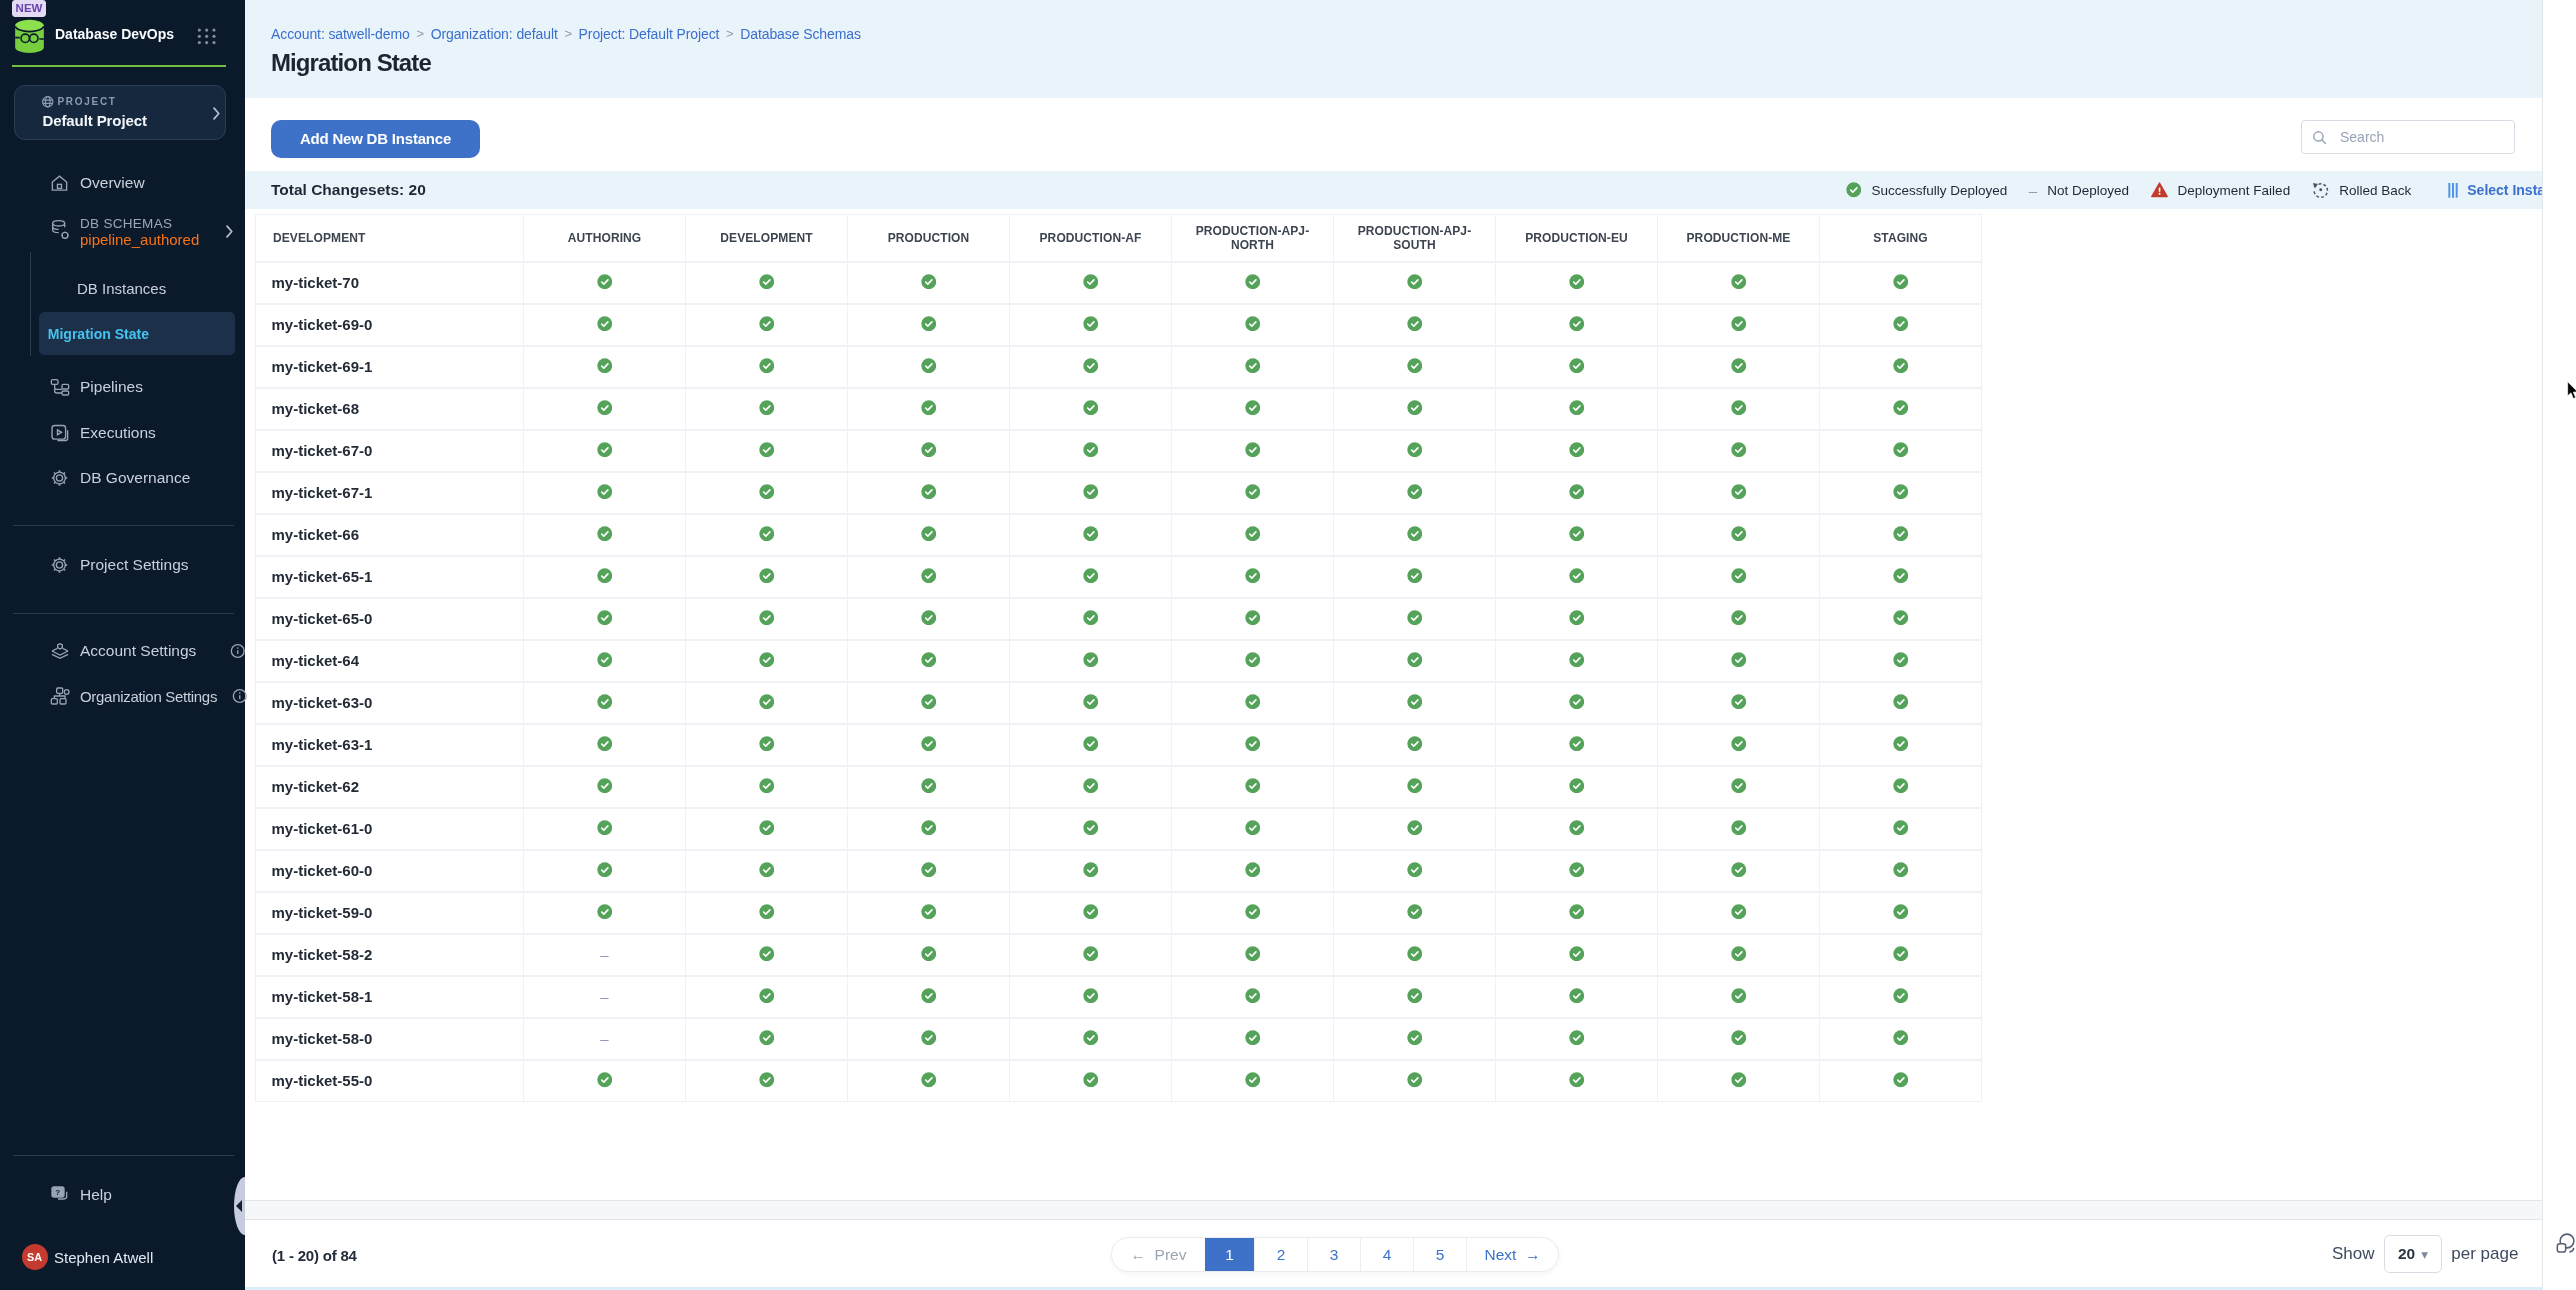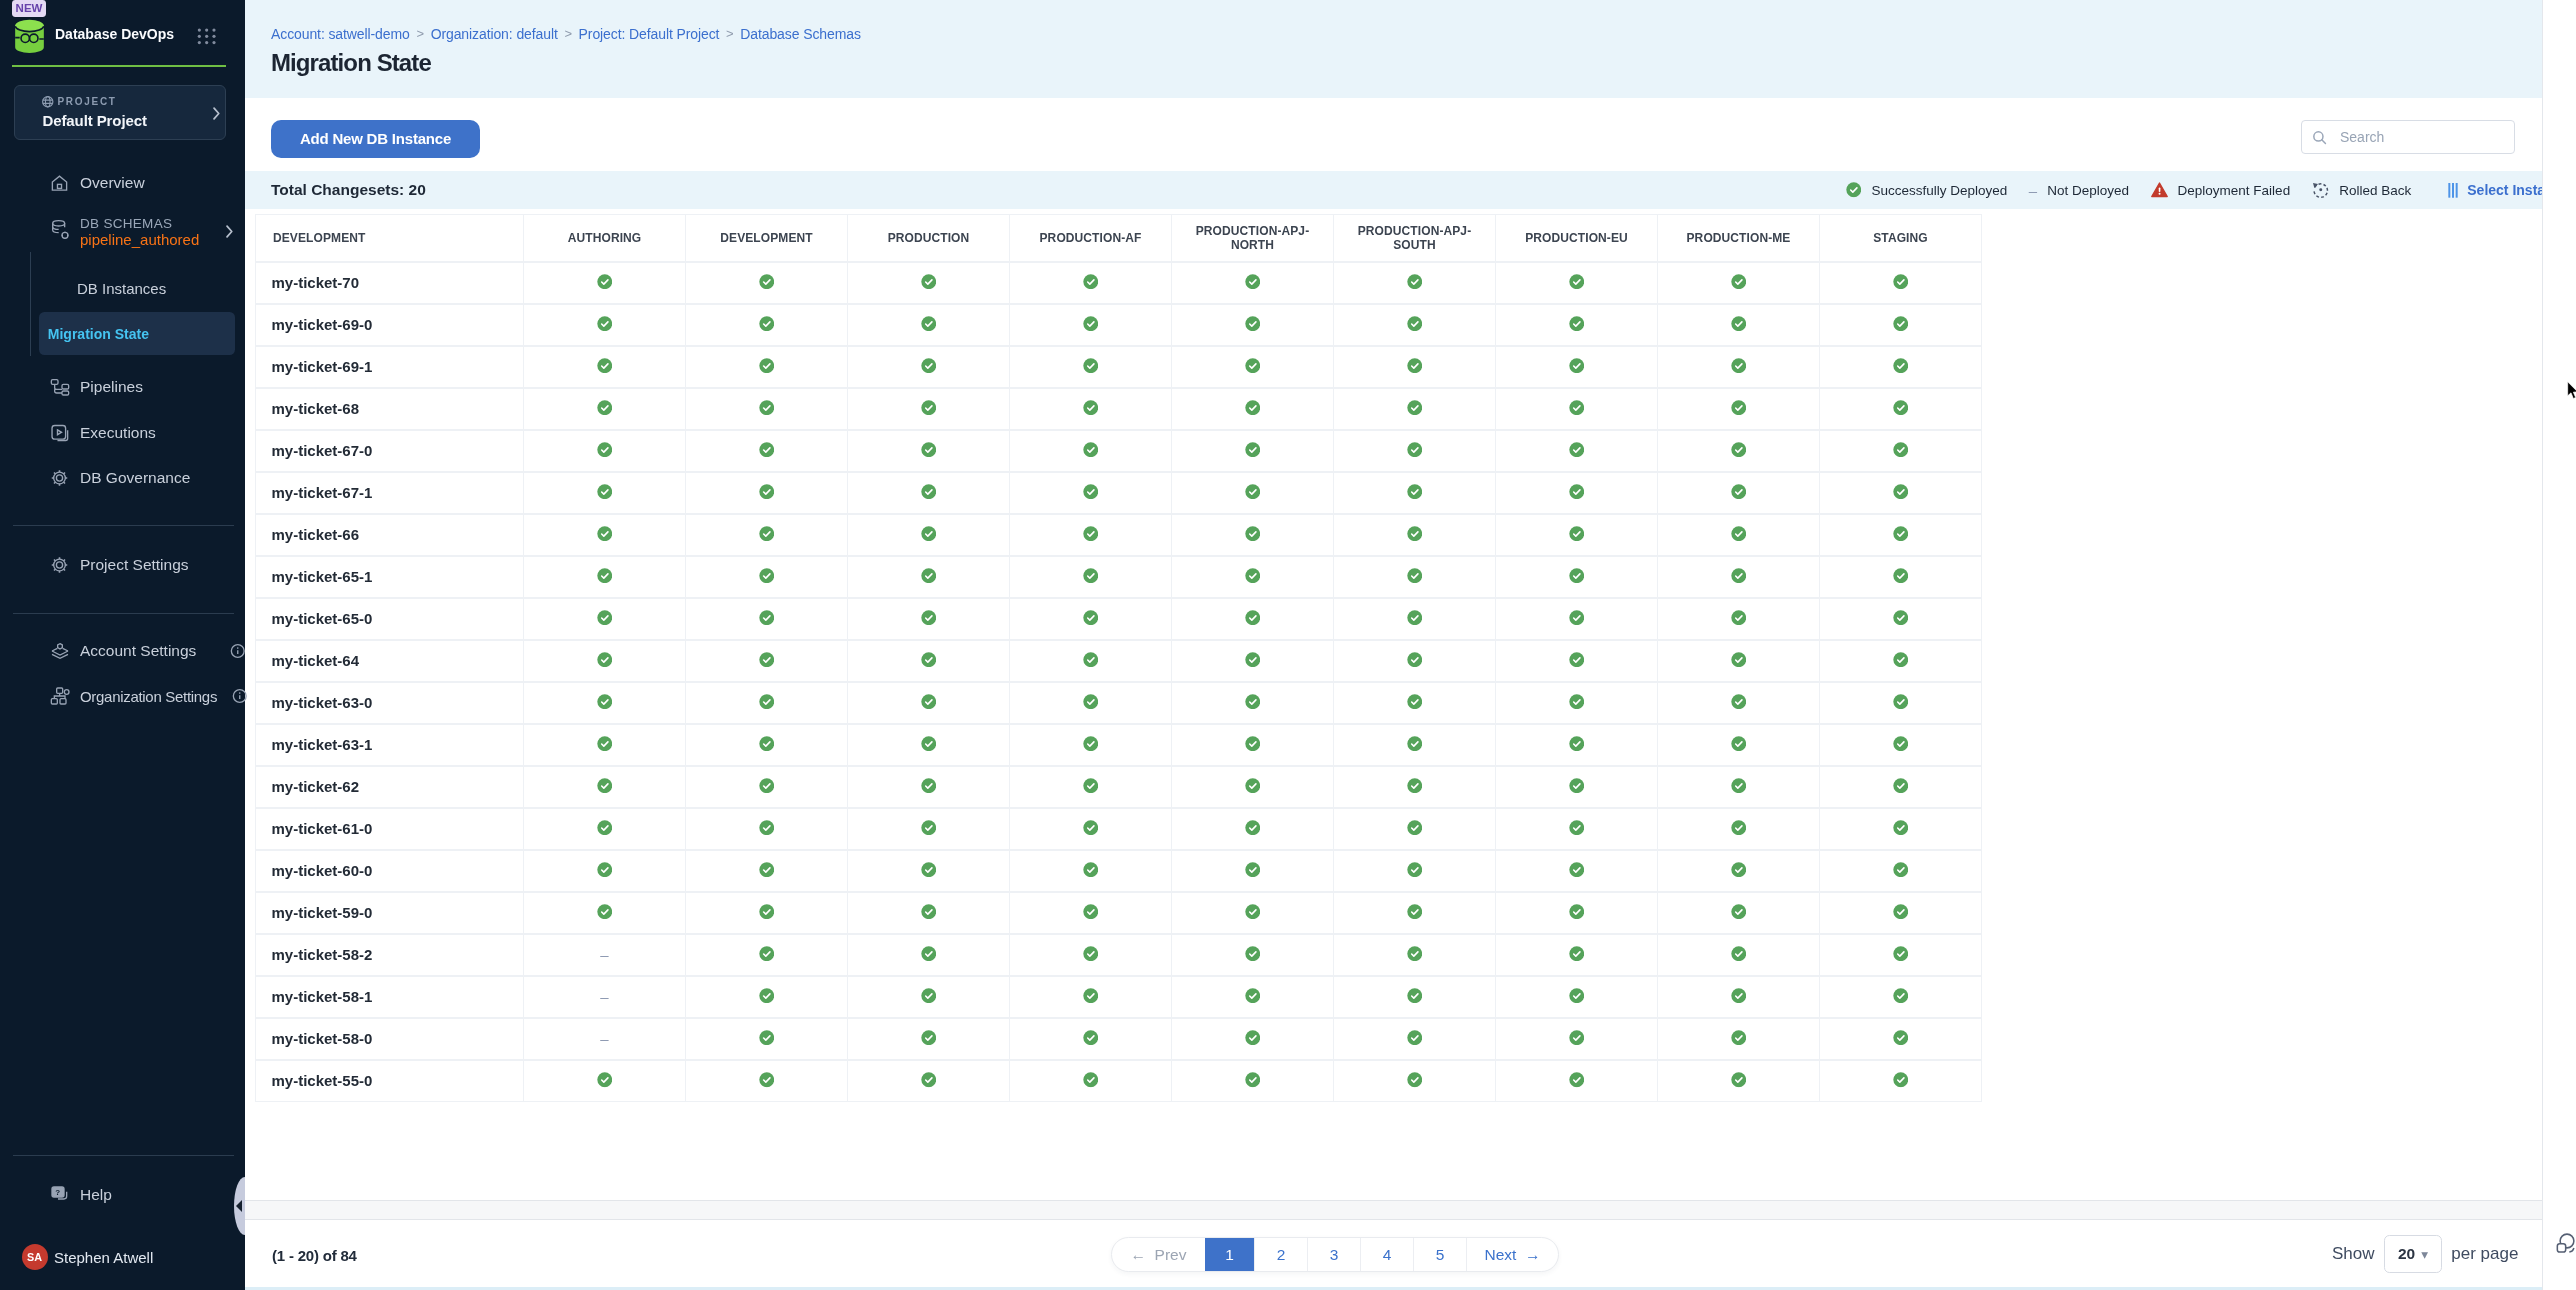--- a/index.html
+++ b/index.html
@@ -6,21 +6,21 @@
 html,body { width:2576px; height:1291px; overflow:hidden; background:#fff;
   font-family:"Liberation Sans", sans-serif; }
 #page { position:relative; width:2576px; height:1291px; }
 
 #sb { position:absolute; left:0; top:0; width:245px; height:1291px; background:#0b1a2b; z-index:5; }
 .newbadge { position:absolute; left:12px; top:0; width:34px; height:17px; background:#e4daf4;
   color:#6743ab; font-size:11.5px; font-weight:bold; text-align:center; line-height:17px; border-radius:3.4px; }
 .sbtitle { position:absolute; left:55px; top:26px; color:#fbfcfe; font-size:14px; font-weight:bold; }
 .greenline { position:absolute; left:12px; top:65px; width:214px; height:2px; background:#70bf44; }
 .projcard { position:absolute; left:13.5px; top:85px; width:212px; height:55px; background:#16283d;
-  border:1.3px solid #2d3f53; border-radius:6px; }
+  border:1.3px solid #2d3f53; border-radius:11px; }
 .projlabel { position:absolute; left:43px; top:10px; color:#8c9bb0; font-size:10px; font-weight:bold; letter-spacing:1.7px; }
 .projname { position:absolute; left:28px; top:26px; color:#f2f5f9; font-size:15px; letter-spacing:-0.1px; font-weight:bold; }
 .nav { position:absolute; left:0; width:212px; height:32px; color:#c9d0db; font-size:15.5px;margin-left:28px; }
 .nav .txt { position:absolute; left:52px; top:50%; transform:translateY(-50%); white-space:nowrap; }
 .nav svg.ic { position:absolute; left:22px; top:50%; transform:translateY(-50%); }
 .selbox { position:absolute; left:39px; top:312px; width:196px; height:43px; background:#1d3049; border-radius:5.4px; }
 .selbox span { position:absolute; left:8.8px; top:50%; transform:translateY(-50%); color:#45c4f1; font-size:14px; font-weight:bold; white-space:nowrap; }
 .vline { position:absolute; left:30px; top:252px; width:1.3px; height:104px; background:#2c3e52; }
 .sbdiv { position:absolute; left:13px; width:221px; height:1.3px; background:#2b3c4f; }
 .infoc { position:absolute; top:50%; transform:translateY(-50%); }

